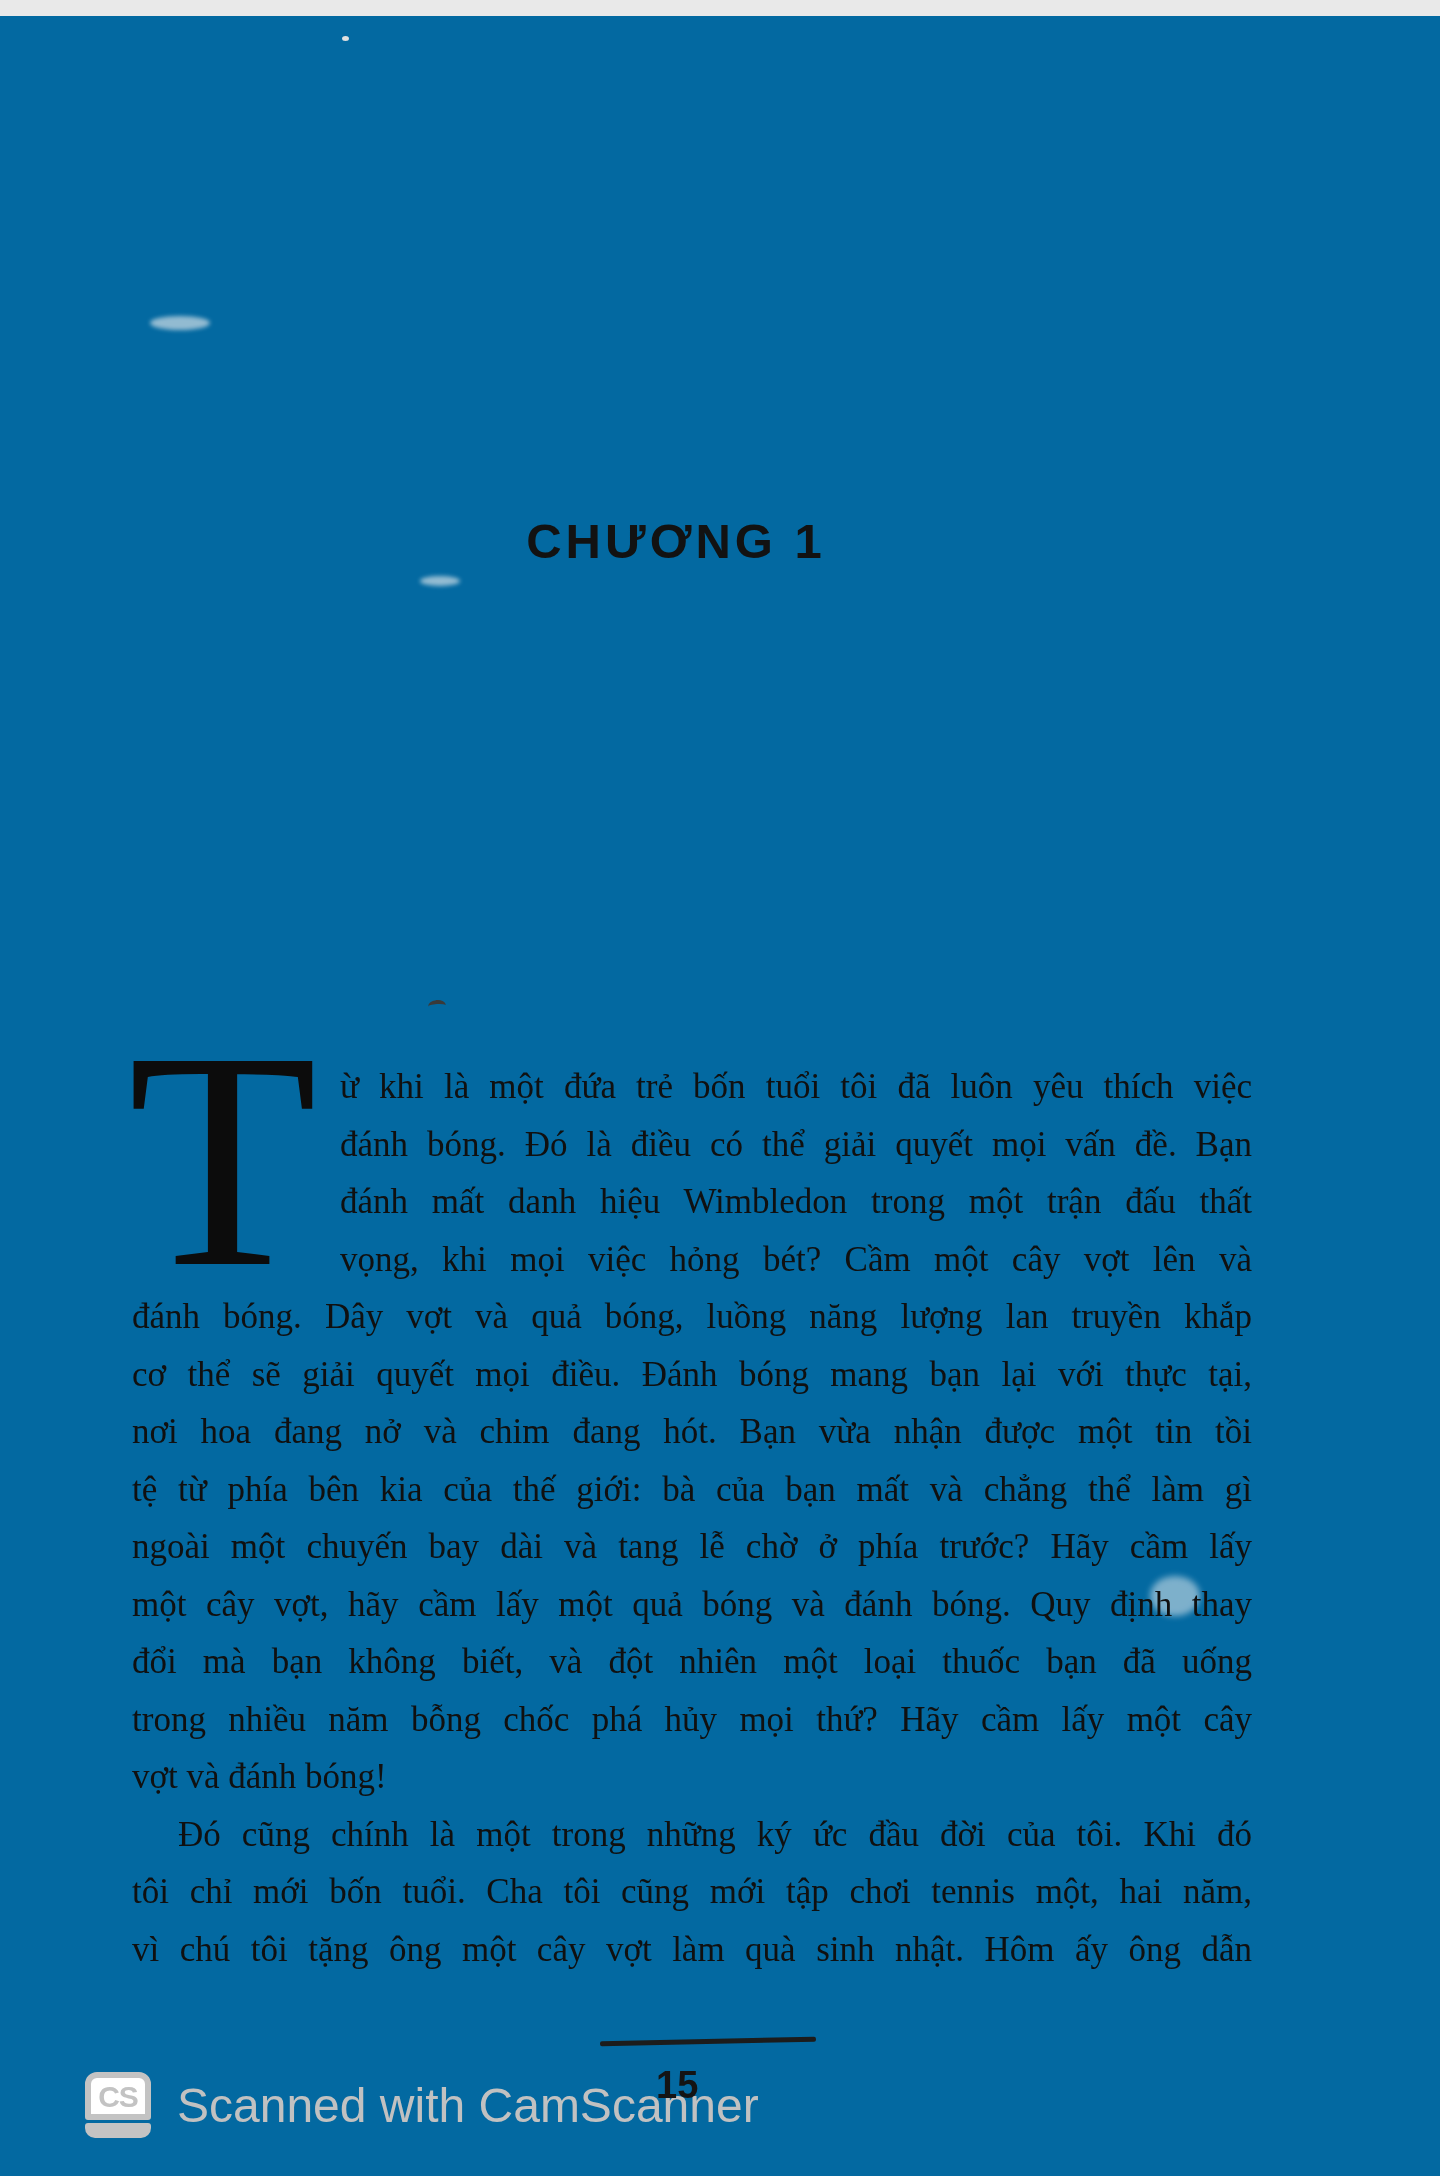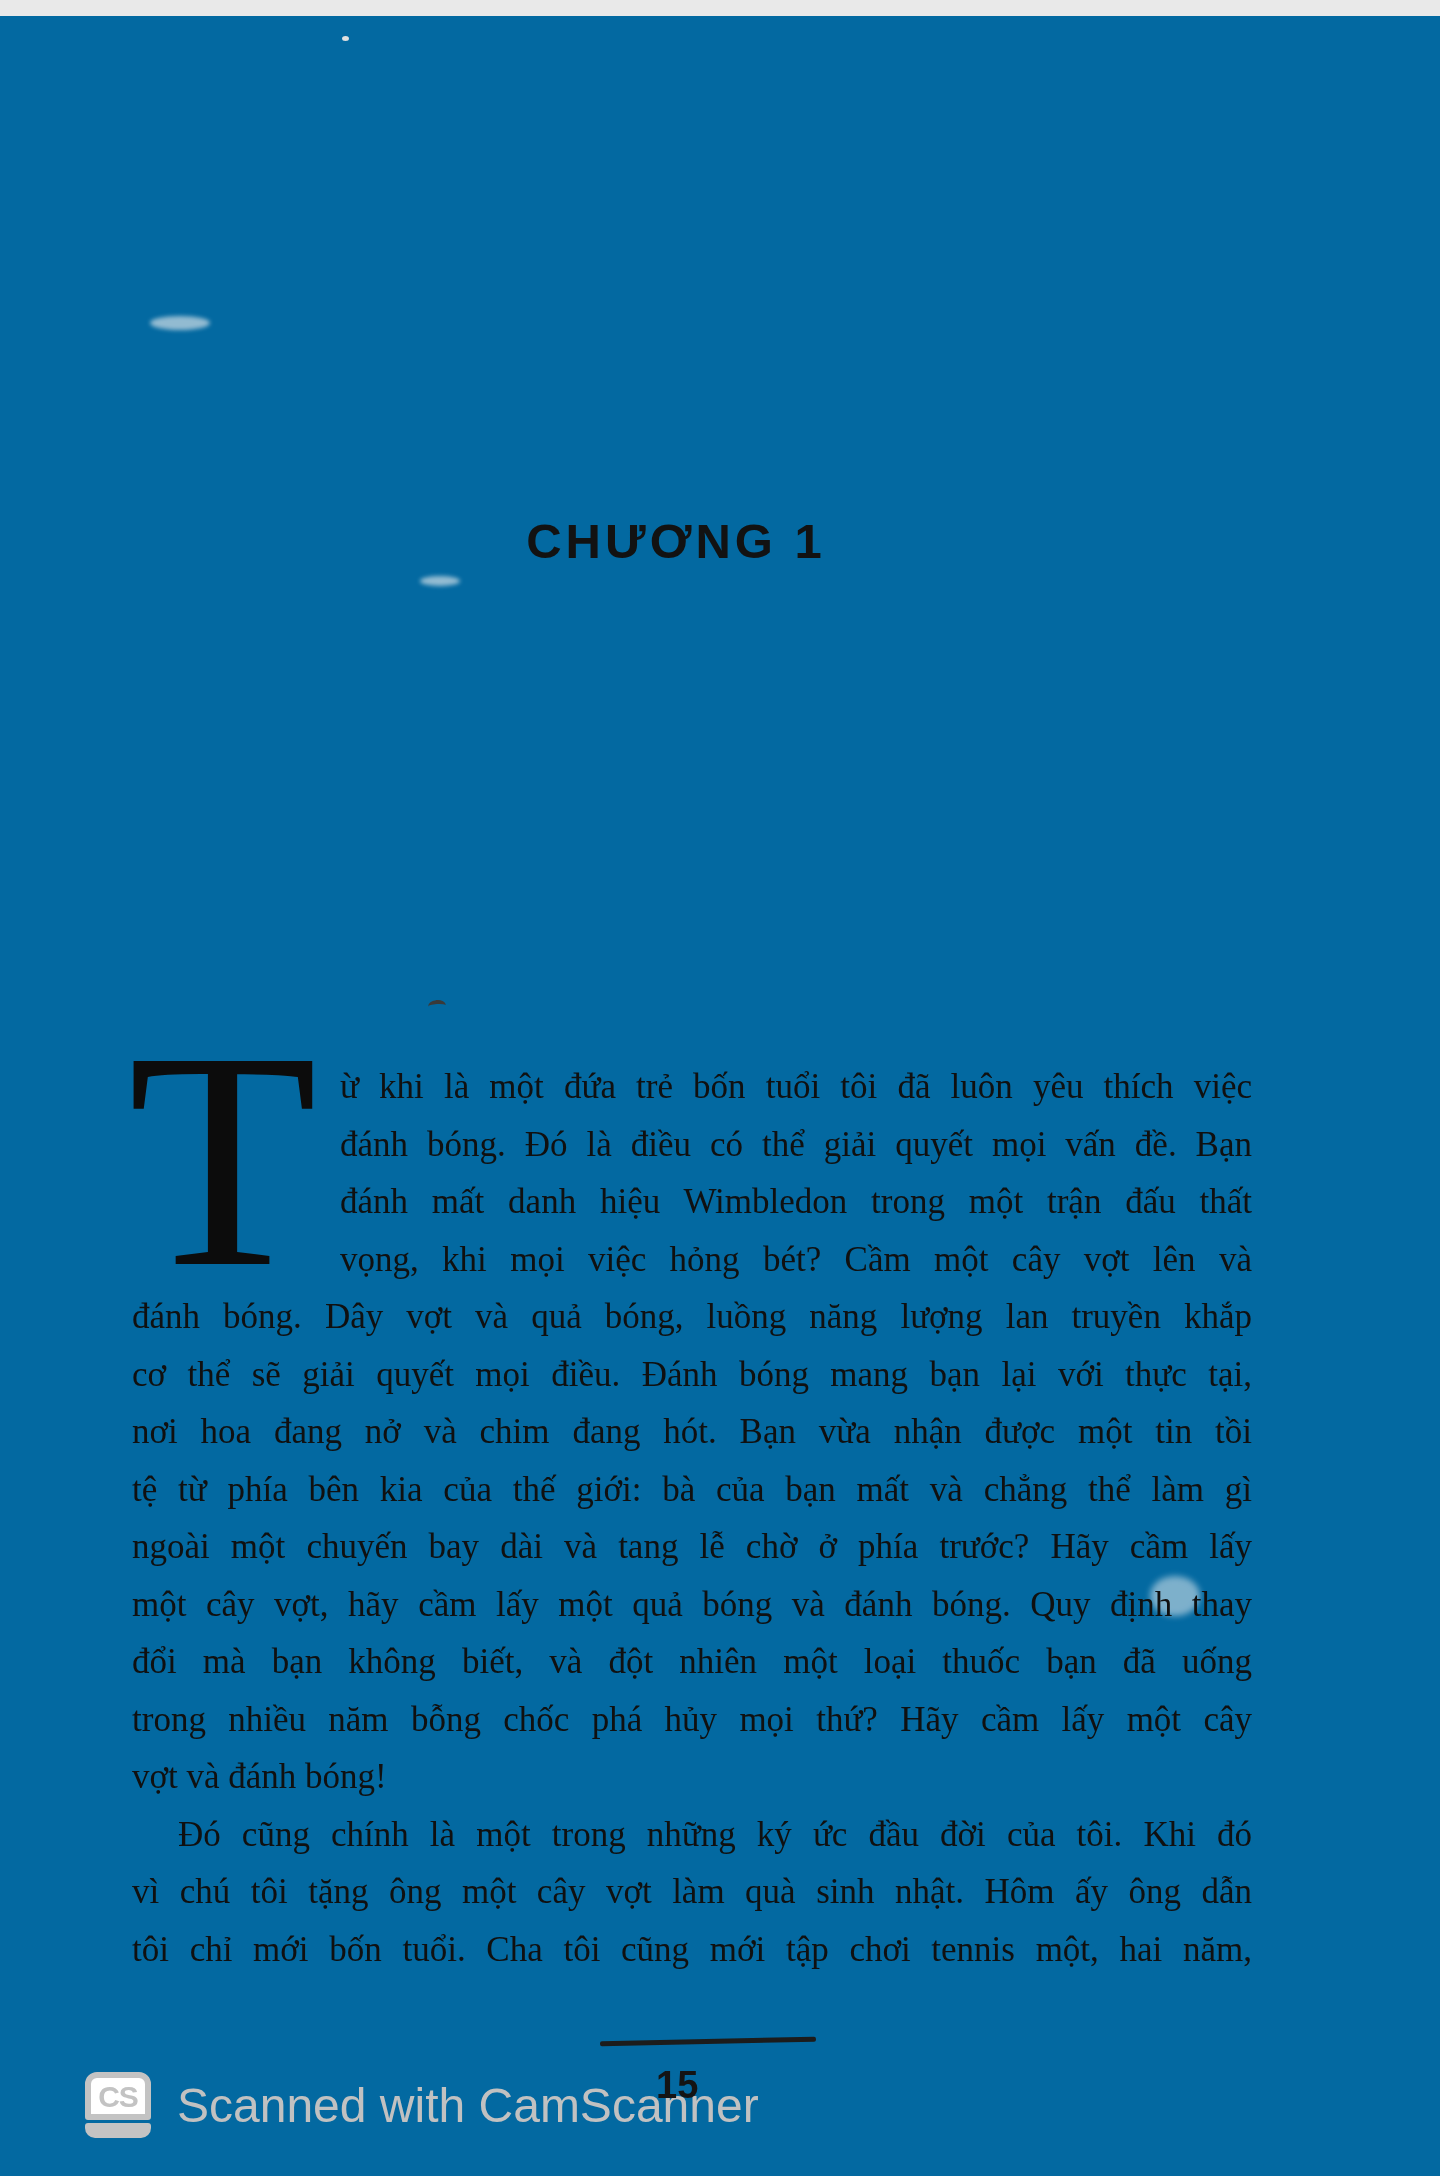--- a/index.html
+++ b/index.html
@@ -145,22 +145,22 @@
         <div class="line jline">nơi hoa đang nở và chim đang hót. Bạn vừa nhận được một tin tồi</div>
         <div class="line jline">tệ từ phía bên kia của thế giới: bà của bạn mất và chẳng thể làm gì</div>
         <div class="line jline">ngoài một chuyến bay dài và tang lễ chờ ở phía trước? Hãy cầm lấy</div>
         <div class="line jline">một cây vợt, hãy cầm lấy một quả bóng và đánh bóng. Quy định thay</div>
         <div class="line jline">đổi mà bạn không biết, và đột nhiên một loại thuốc bạn đã uống</div>
         <div class="line jline">trong nhiều năm bỗng chốc phá hủy mọi thứ? Hãy cầm lấy một cây</div>
       </div>
     <div class="line last">vợt và đánh bóng!</div>
     <div class="lines para2">
         <div class="line jline">Đó cũng chính là một trong những ký ức đầu đời của tôi. Khi đó</div>
+        <div class="line jline">tôi chỉ mới bốn tuổi. Cha tôi cũng mới tập chơi tennis một, hai năm,</div>
         <div class="line jline">vì chú tôi tặng ông một cây vợt làm quà sinh nhật. Hôm ấy ông dẫn</div>
-        <div class="line jline">tôi chỉ mới bốn tuổi. Cha tôi cũng mới tập chơi tennis một, hai năm,</div>
       </div>
   </div>
 
   <div class="footer-rule"></div>
 
   <div class="watermark">
     <div class="cs-logo">
       <div class="cs-box">
         <span class="cs-text">CS</span>
       </div>

